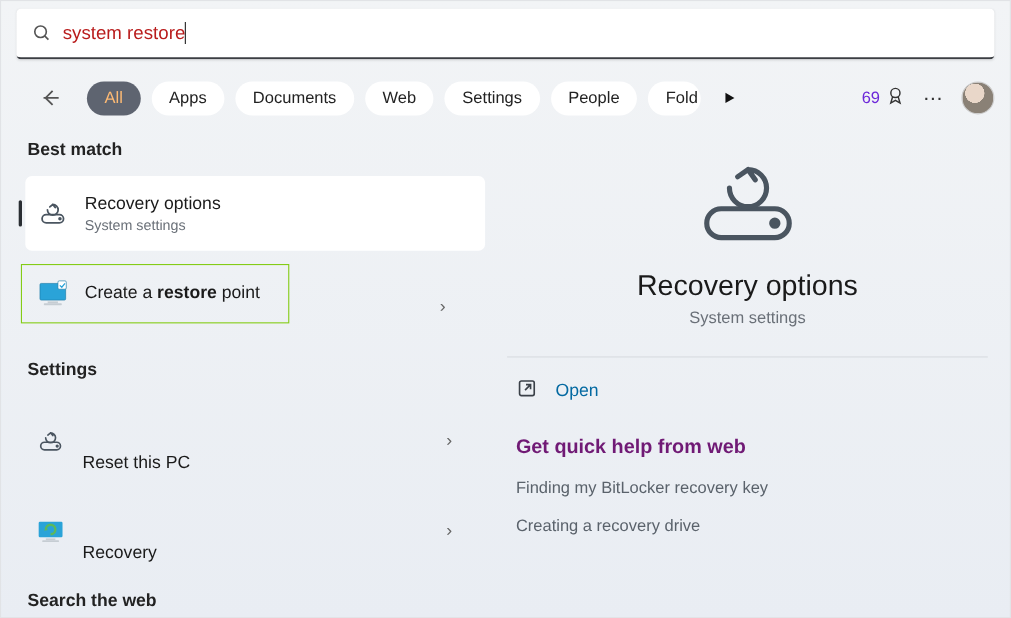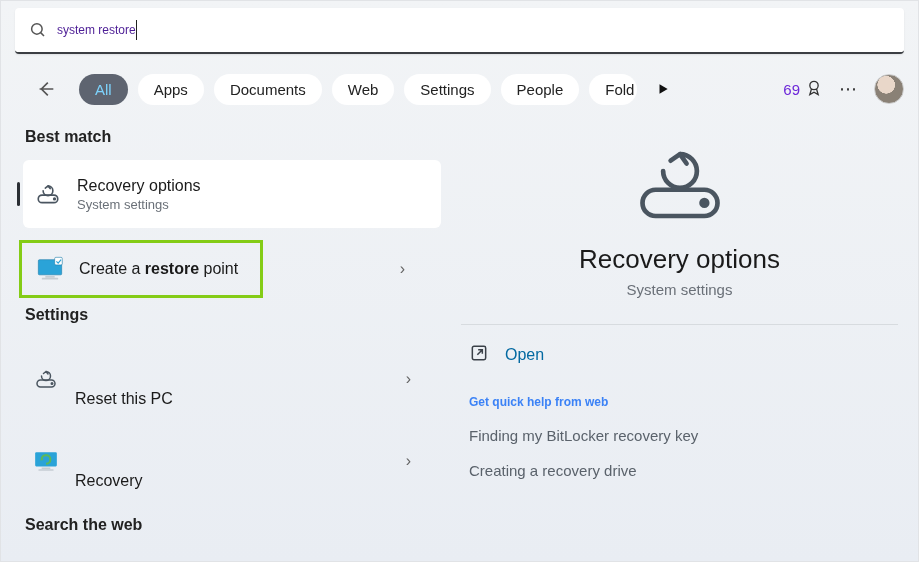--- a/index.html
+++ b/index.html
@@ -6,21 +6,21 @@
   body { width: 919px; height: 562px; background: linear-gradient(180deg, #f2f4f6 0%, #e9edf3 100%); overflow: hidden; border: 1px solid #e1e3e6; }
   
   .search-bar { margin: 7px 14px 0 14px; background: #fff; border-radius: 4px; height: 46px; display: flex; align-items: center; padding: 0 14px; box-shadow: 0 1px 2px rgba(0,0,0,0.08); border-bottom: 2px solid #3b3e43; }
   .search-icon { width: 18px; height: 18px; color: #555; margin-right: 10px; flex-shrink: 0; }
   .search-input { border: none; outline: none; font-size: 17px; color: #222; flex: 1; background: transparent; }
   .cursor-line { display:inline-block; width:1px; height:20px; background:#222; vertical-align:middle; }
   
   .toolbar { display: flex; align-items: center; padding: 18px 14px 10px 28px; gap: 10px; }
   .back-btn { width: 34px; height: 34px; display:flex; align-items:center; justify-content:center; color:#555; cursor:pointer; margin-right:6px;}
   .pill { background: #fff; border-radius: 18px; padding: 7px 16px; font-size: 15px; color: #222; cursor:pointer; white-space: nowrap; }
-  .pill.active { background: #5e6470; color: #7dd3fc; }
+  .pill.active { background: #5e6470; color: #fdba74; }
   .pill.cut { padding-right: 3px; overflow: hidden; max-width: 54px; }
   .play-btn { width:28px; height:28px; display:flex; align-items:center; justify-content:center; margin-left:2px; cursor:pointer; }
   .toolbar-spacer { flex: 1; }
   .points { display:flex; align-items:center; gap:4px; font-size:15px; color:#6d28d9; }
   .medal-icon svg { width:20px; height:20px; }
   .more-btn { width:30px; text-align:center; color:#333; font-size:18px; letter-spacing:2px; cursor:pointer;}
   .avatar { width:30px; height:30px; border-radius:50%; background: radial-gradient(circle at 40% 35%, #e9d7c9 35%, #8a8176 36%); border:1px solid #ccc; }
   
   .content { display: flex; padding: 4px 0 0 0; }
   .left-col { width: 440px; padding-left: 22px; }
@@ -29,55 +29,55 @@
   .section-label { font-size: 16px; font-weight: 600; color: #222; margin: 8px 0 14px 2px; }
   
   .result-card { background: #fff; border-radius: 6px; padding: 14px 16px 14px 8px; display:flex; align-items:center; gap:12px; position:relative; margin-bottom:12px; min-height:68px; }
   .result-card.selected::before { content:""; position:absolute; left:-6px; top:22px; bottom:22px; width:3px; background:#2a2e33; border-radius:2px; }
   .result-card .icon-wrap { width:34px; height:34px; display:flex; align-items:center; justify-content:center; color:#4a5560; }
   .result-card .texts { flex:1; }
   .result-title { font-size:16px; color:#1a1a1a; }
   .result-sub { font-size:13px; color:#6a7078; margin-top:2px; }
   .chevron { color:#666; font-size:16px; padding-right:6px; }
   
-  .highlight-box { border: 3px solid #84cc16; padding:3px; margin: 0 0 0 -4px; width: 244px; }
+  .highlight-box { border: 1px solid #84cc16; padding:3px; margin: 0 0 26px -4px; width: 244px; }
   .highlight-box .result-card { background: transparent; margin:0; padding:6px 8px; min-height:auto; }
   
   .restore-row-wrap { display:flex; align-items:center; justify-content:space-between; padding-right:30px; }
   
   .plain-row { display:flex; align-items:center; gap:12px; padding:12px 0 12px 6px; cursor:pointer; }
   .plain-row .icon-wrap { width:34px; height:34px; display:flex; align-items:center; justify-content:center; }
   .plain-row .row-title { font-size:16px; color:#1a1a1a; flex:1;margin-top:40px; }
   .plain-row .chevron { padding-right:30px; }
   
   .preview-icon-wrap { display:flex; justify-content:center; padding-top:26px; }
   .preview-title { text-align:center; font-size:26px; font-weight:400; color:#1a1a1a; margin-top:18px; }
   .preview-sub { text-align:center; font-size:15px; color:#6a7078; margin-top:6px; }
   .divider { border-top:1px solid #d7dbdf; margin-top:26px; }
   
   .action-row { display:flex; align-items:center; gap:16px; padding:18px 0 10px 8px; cursor:pointer; }
   .action-row svg { width:20px; height:20px; color:#3a4048; }
   .action-label { font-size:16px; color:#0369a1; }
   
-  .help-heading { font-size:12px; font-weight:600; color:#3b82f6; margin:18px 0 0 8px; }
+  .help-heading { font-size:18px; font-weight:600; color:#701a75; margin:18px 0 0 8px; }
   .help-link { font-size:15px; color:#5a626b; margin:18px 0 0 8px; cursor:pointer; }
   
   strong { font-weight:700; }
 </style>
 </head>
 <body>
 
 <div class="search-bar">
   <span class="search-icon">
     <svg viewBox="0 0 24 24" fill="none" stroke="currentColor" stroke-width="2">
         <circle cx="10.5" cy="10.5" r="7"></circle>
         <line x1="20" y1="20" x2="15.5" y2="15.5"></line>
       </svg>
   </span>
-  <span style="font-size:12px;color:#4c1d95;">system restore</span>
+  <span style="font-size:17px;color:#b91c1c;">system restore</span>
     <span class="cursor-line"></span>
   <input class="search-input" type="text" style="opacity: 0; position: absolute;" value="system restore">
 </div>
 
 <div class="toolbar">
   <div class="back-btn">
     <svg width="22" height="22" viewBox="0 0 24 24" fill="none" stroke="#555" stroke-width="1.8">
         <path d="M14 5l-7 7 7 7M5 12h15"></path>
       </svg>
   </div>

